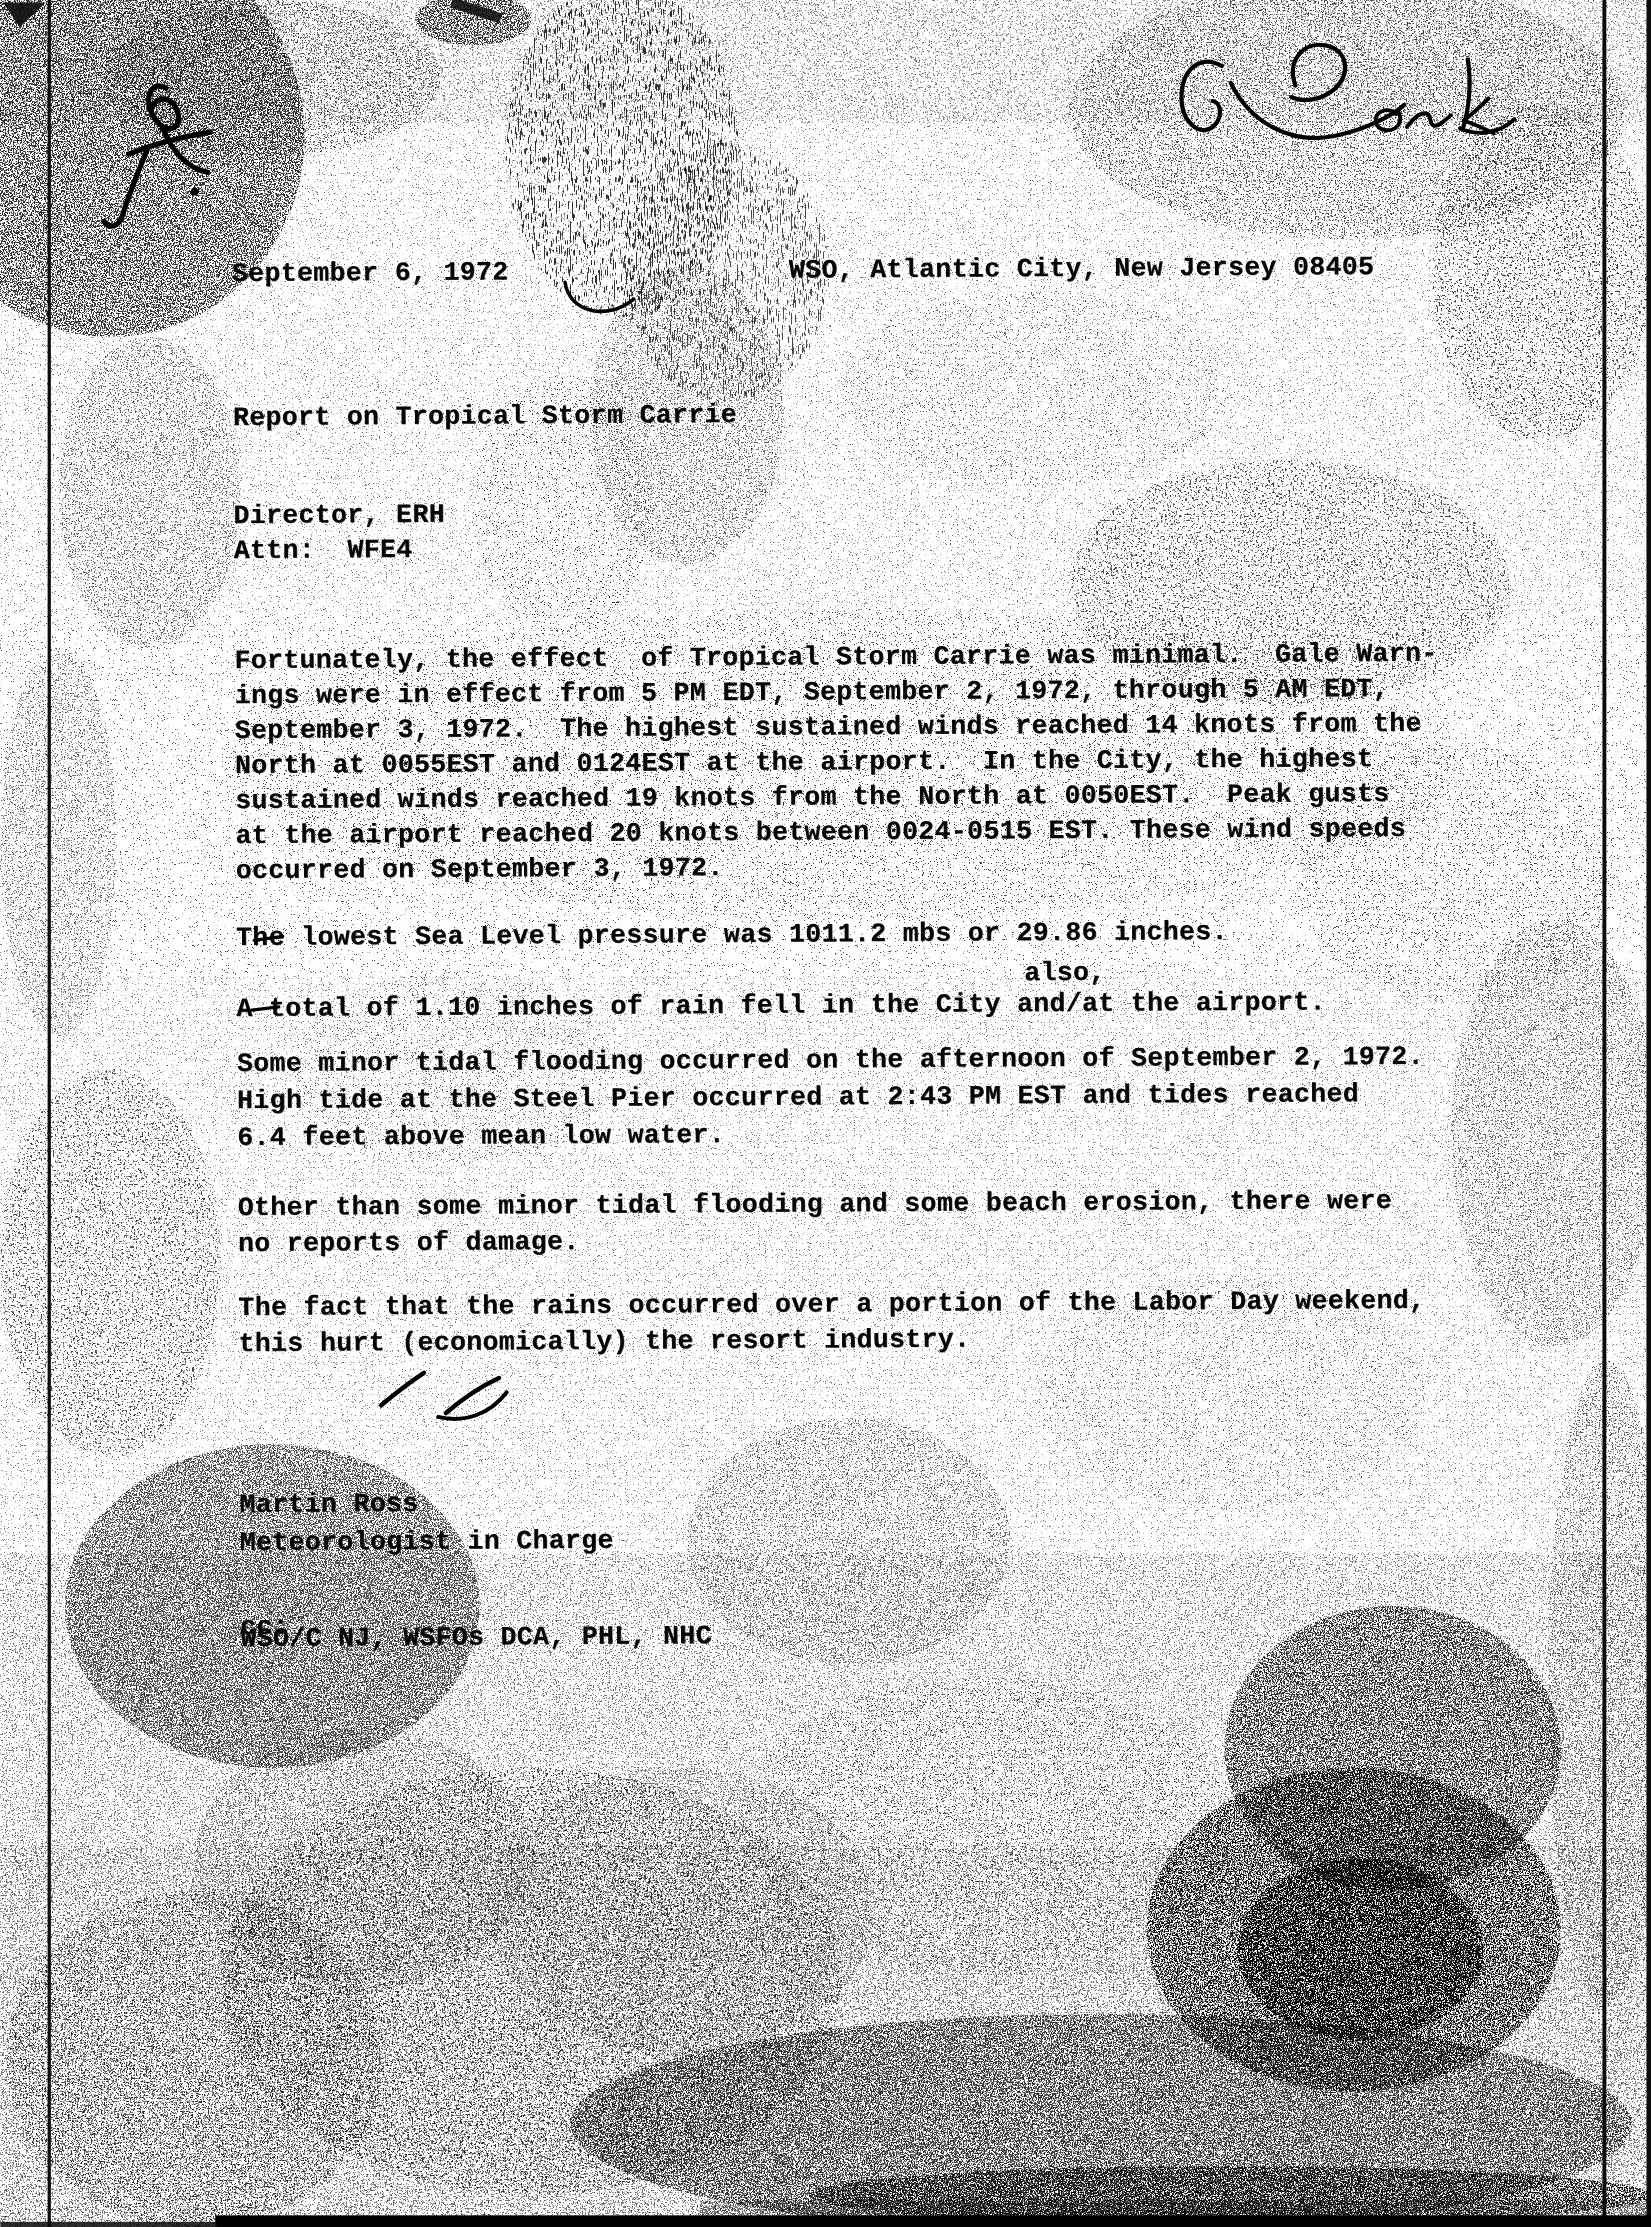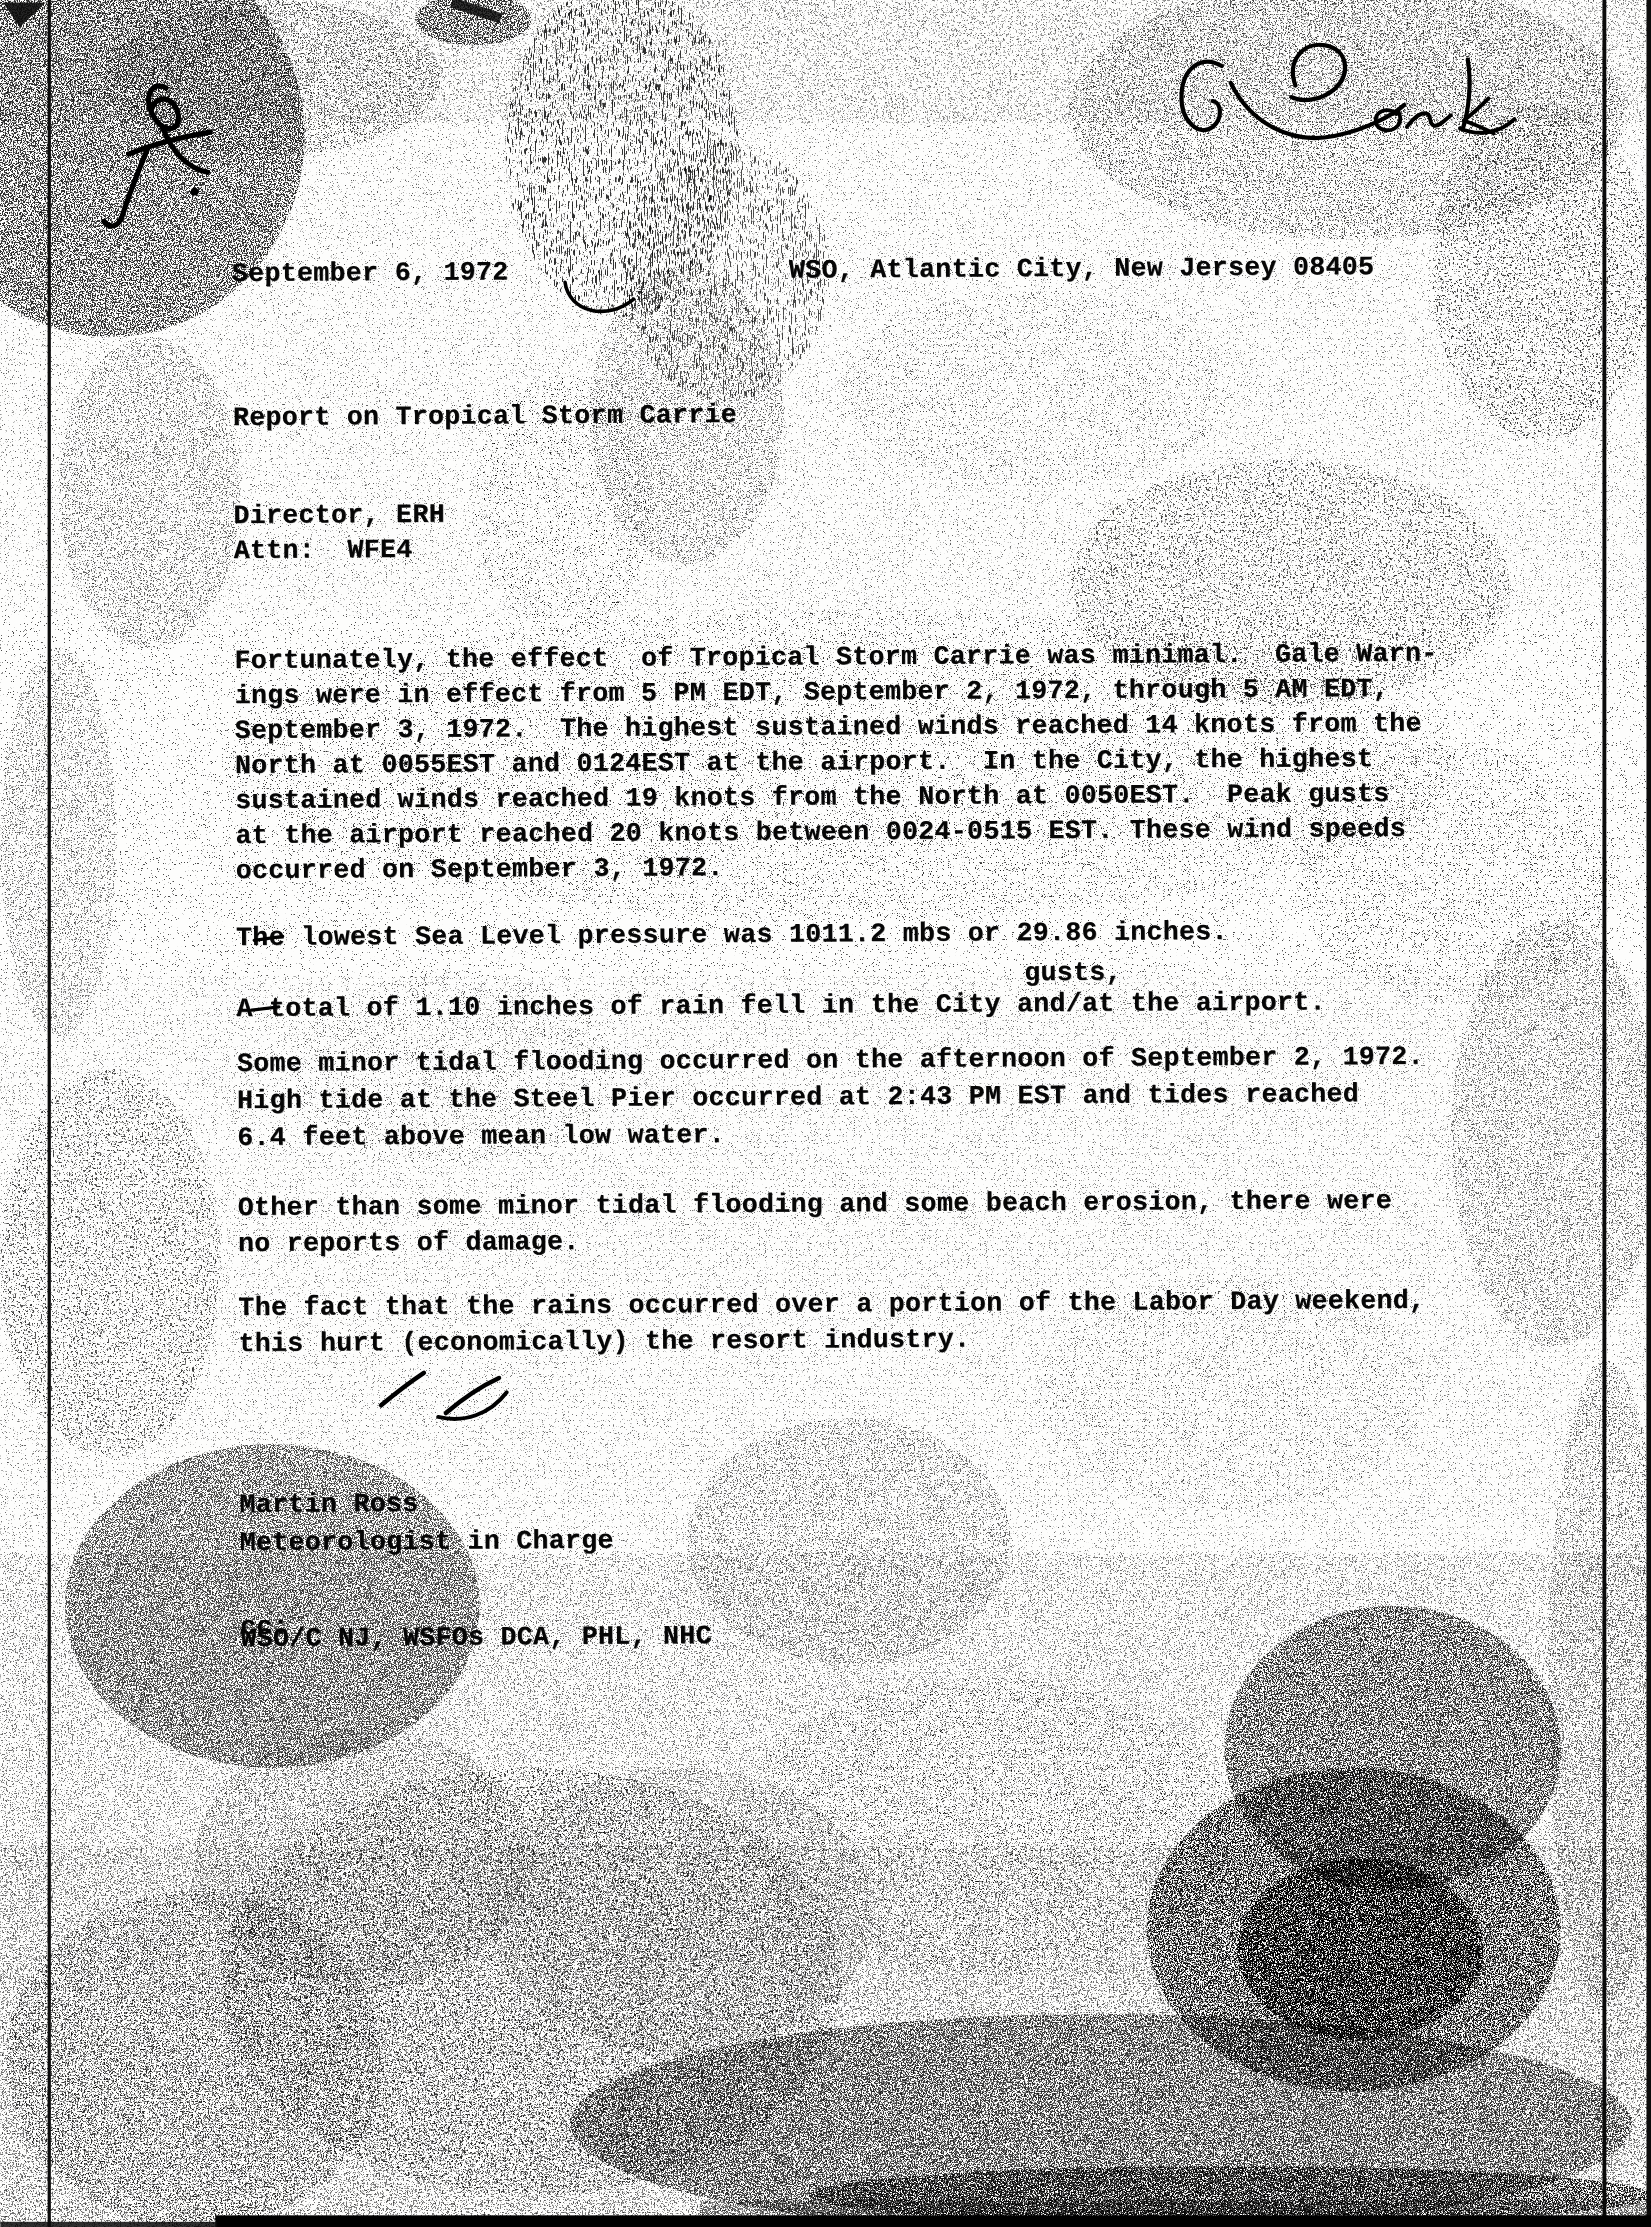--- a/index.html
+++ b/index.html
@@ -141,21 +141,21 @@
       <div class="tl">Fortunately, the effect  of Tropical Storm Carrie was minimal.  Gale Warn-</div>
       <div class="tl">ings were in effect from 5 PM EDT, September 2, 1972, through 5 AM EDT,</div>
       <div class="tl">September 3, 1972.  The highest sustained winds reached 14 knots from the</div>
       <div class="tl">North at 0055EST and 0124EST at the airport.  In the City, the highest</div>
       <div class="tl">sustained winds reached 19 knots from the North at 0050EST.  Peak gusts</div>
       <div class="tl">at the airport reached 20 knots between 0024-0515 EST. These wind speeds</div>
       <div class="tl">occurred on September 3, 1972.</div>
     </div>
 
     <div class="tl" style="left:232px;top:923px">The lowest Sea Level pressure was 1011.2 mbs or 29.86 inches.</div>
-    <div class="tl" style="left:1020px;top:963px">gusts,</div>
+    <div class="tl" style="left:1020px;top:963px">also,</div>
     <div class="tl" style="left:232px;top:994px">A total of 1.10 inches of rain fell in the City and/at the airport.</div>
 
     <div class="block" style="left:232px;top:1046px;line-height:37px">
       <div class="tl">Some minor tidal flooding occurred on the afternoon of September 2, 1972.</div>
       <div class="tl">High tide at the Steel Pier occurred at 2:43 PM EST and tides reached</div>
       <div class="tl">6.4 feet above mean low water.</div>
     </div>
 
     <div class="block" style="left:232px;top:1190px;line-height:36px">
       <div class="tl">Other than some minor tidal flooding and some beach erosion, there were</div>

